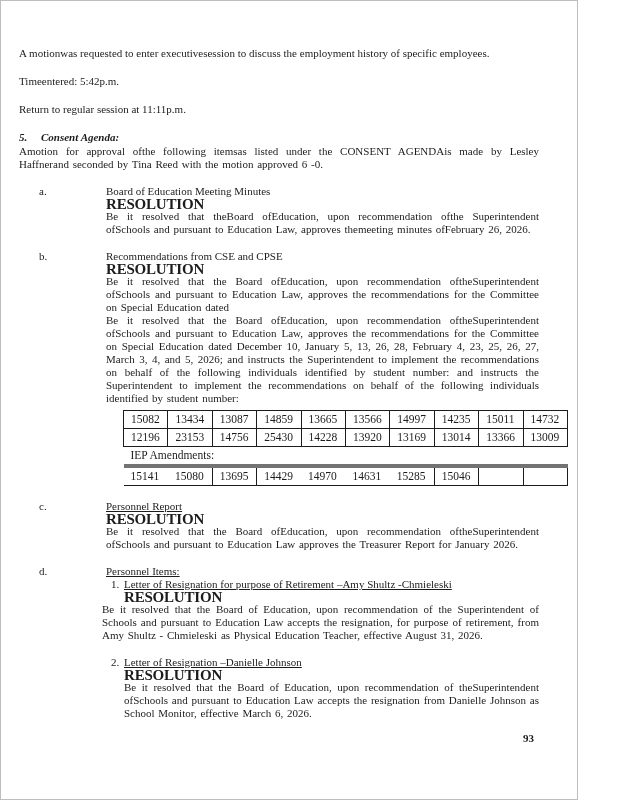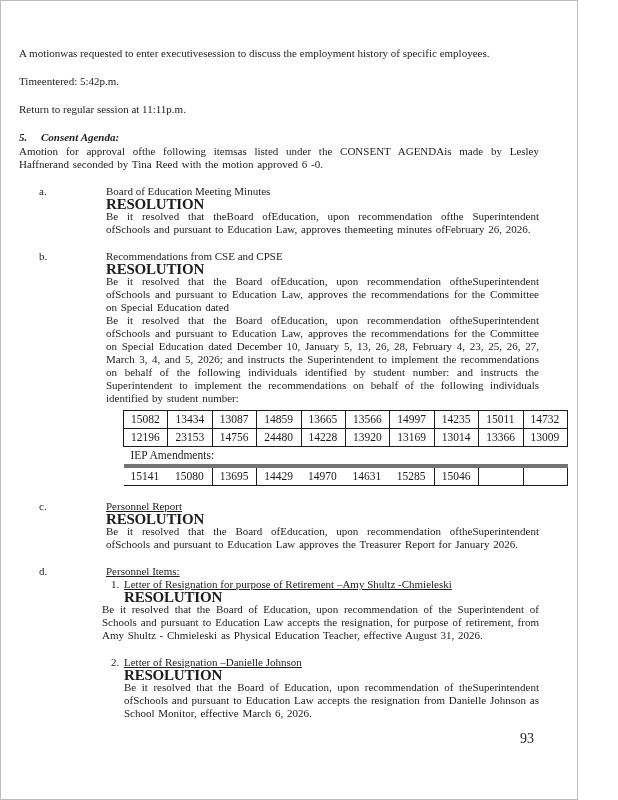--- a/index.html
+++ b/index.html
@@ -28,21 +28,21 @@
   .outdent{margin-left:-22px;}
   table.sid{border-collapse:collapse;table-layout:fixed;width:445px;margin:5px 0 0 17px;}
   table.sid td{
     padding:2px 0 2px 7px;font-size:11.5px;line-height:13px;
     white-space:nowrap;overflow:hidden;
   }
   tr.rb td{border:1px solid #1c1c1c;}
   td.iep-cell{border:none;padding-left:20px;}
   tr.r4 td{border-top:4px solid #737373;border-bottom:1px solid #1c1c1c;border-left:none;border-right:none;}
   tr.r4 td.br{border-right:1px solid #1c1c1c;}
-  .page-number{position:absolute;top:731px;right:43px;font-size:14px;}
+  .page-number{position:absolute;top:731px;right:43px;font-size:11px;font-weight:bold;}
 </style>
 </head>
 <body>
 
 <div class="page">
 
   <p class="intro-para">A motionwas requested to enter executivesession to discuss the employment history of specific employees.</p>
   <p class="intro-para">Timeentered: 5:42p.m.</p>
   <p class="intro-para">Return to regular session at 11:11p.m.</p>
 
@@ -80,21 +80,21 @@
           <td>13566</td>
           <td>14997</td>
           <td>14235</td>
           <td>15011</td>
           <td>14732</td>
         </tr>
         <tr class="rb">
           <td>12196</td>
           <td>23153</td>
           <td>14756</td>
-          <td>24480</td>
+          <td>25430</td>
           <td>14228</td>
           <td>13920</td>
           <td>13169</td>
           <td>13014</td>
           <td>13366</td>
           <td>13009</td>
         </tr>
         <tr>
           <td class="iep-cell" colspan="10">IEP Amendments:</td>
         </tr>

